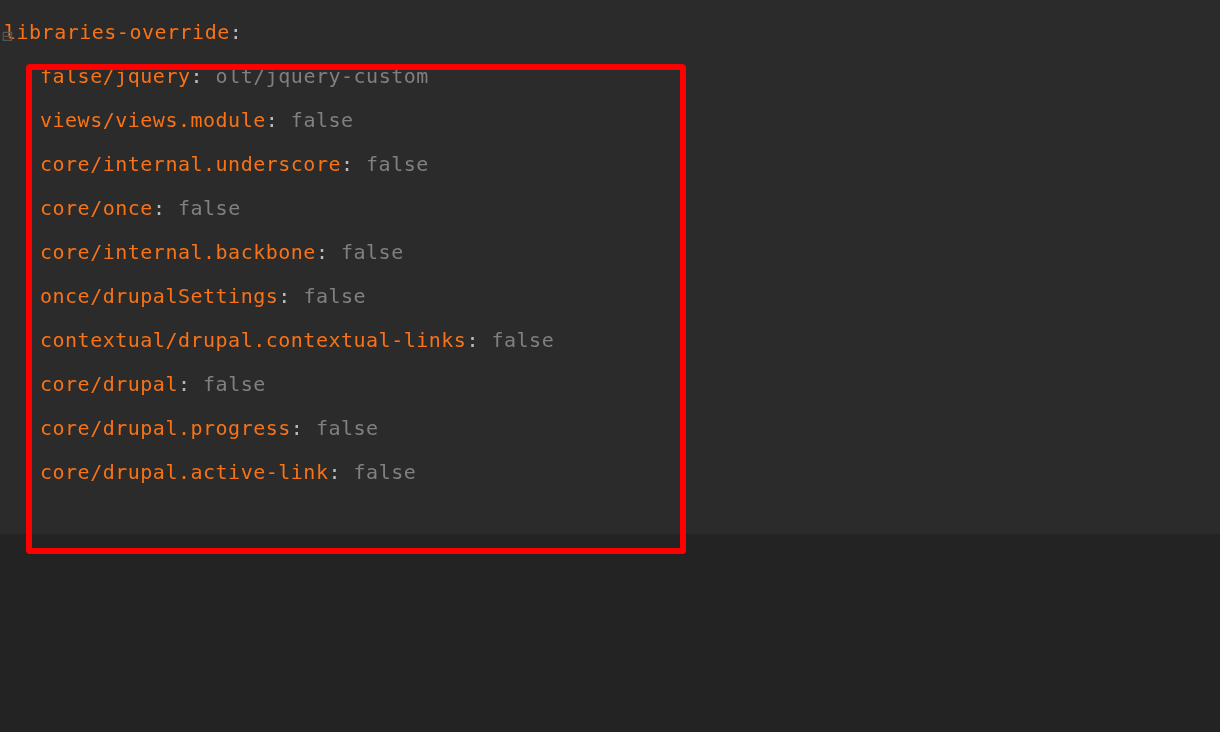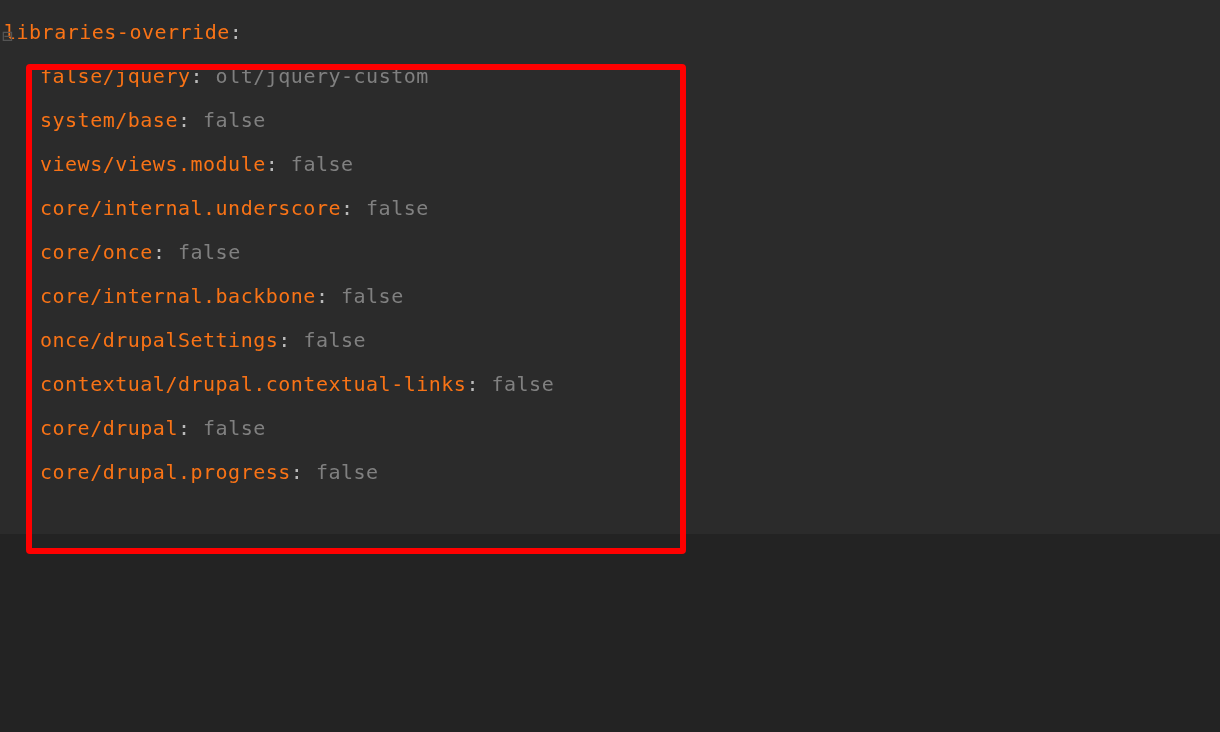--- a/index.html
+++ b/index.html
@@ -59,27 +59,27 @@
 
 <div class="editor">
   <div class="code-area">
 
     <span class="gutter-glyph" style="top:12px;">⊟</span>
 
     <div class="line"><span class="key-orange">libraries-override</span><span class="key-base">:</span></div>
 
     <div id="lines-container">
         <div class="line indent1"><span class="key-orange">false/jquery</span><span class="key-base">: </span><span class="val-gray">olt/jquery-custom</span></div>
-        <div class="line indent1"><span class="key-orange">system/base</span><span class="key-base">: </span><span class="val-gray">false</span></div>
         <div class="line indent1"><span class="key-orange">views/views.module</span><span class="key-base">: </span><span class="val-gray">false</span></div>
         <div class="line indent1"><span class="key-orange">core/internal.underscore</span><span class="key-base">: </span><span class="val-gray">false</span></div>
         <div class="line indent1"><span class="key-orange">core/once</span><span class="key-base">: </span><span class="val-gray">false</span></div>
         <div class="line indent1"><span class="key-orange">core/internal.backbone</span><span class="key-base">: </span><span class="val-gray">false</span></div>
         <div class="line indent1"><span class="key-orange">once/drupalSettings</span><span class="key-base">: </span><span class="val-gray">false</span></div>
         <div class="line indent1"><span class="key-orange">contextual/drupal.contextual-links</span><span class="key-base">: </span><span class="val-gray">false</span></div>
         <div class="line indent1"><span class="key-orange">core/drupal</span><span class="key-base">: </span><span class="val-gray">false</span></div>
         <div class="line indent1"><span class="key-orange">core/drupal.progress</span><span class="key-base">: </span><span class="val-gray">false</span></div>
+        <div class="line indent1"><span class="key-orange">core/drupal.active-link</span><span class="key-base">: </span><span class="val-gray">false</span></div>
       </div>
 
     <div class="highlight-box"></div>
   </div>
   <div class="darker-region"></div>
 </div>
 
 </body></html>

